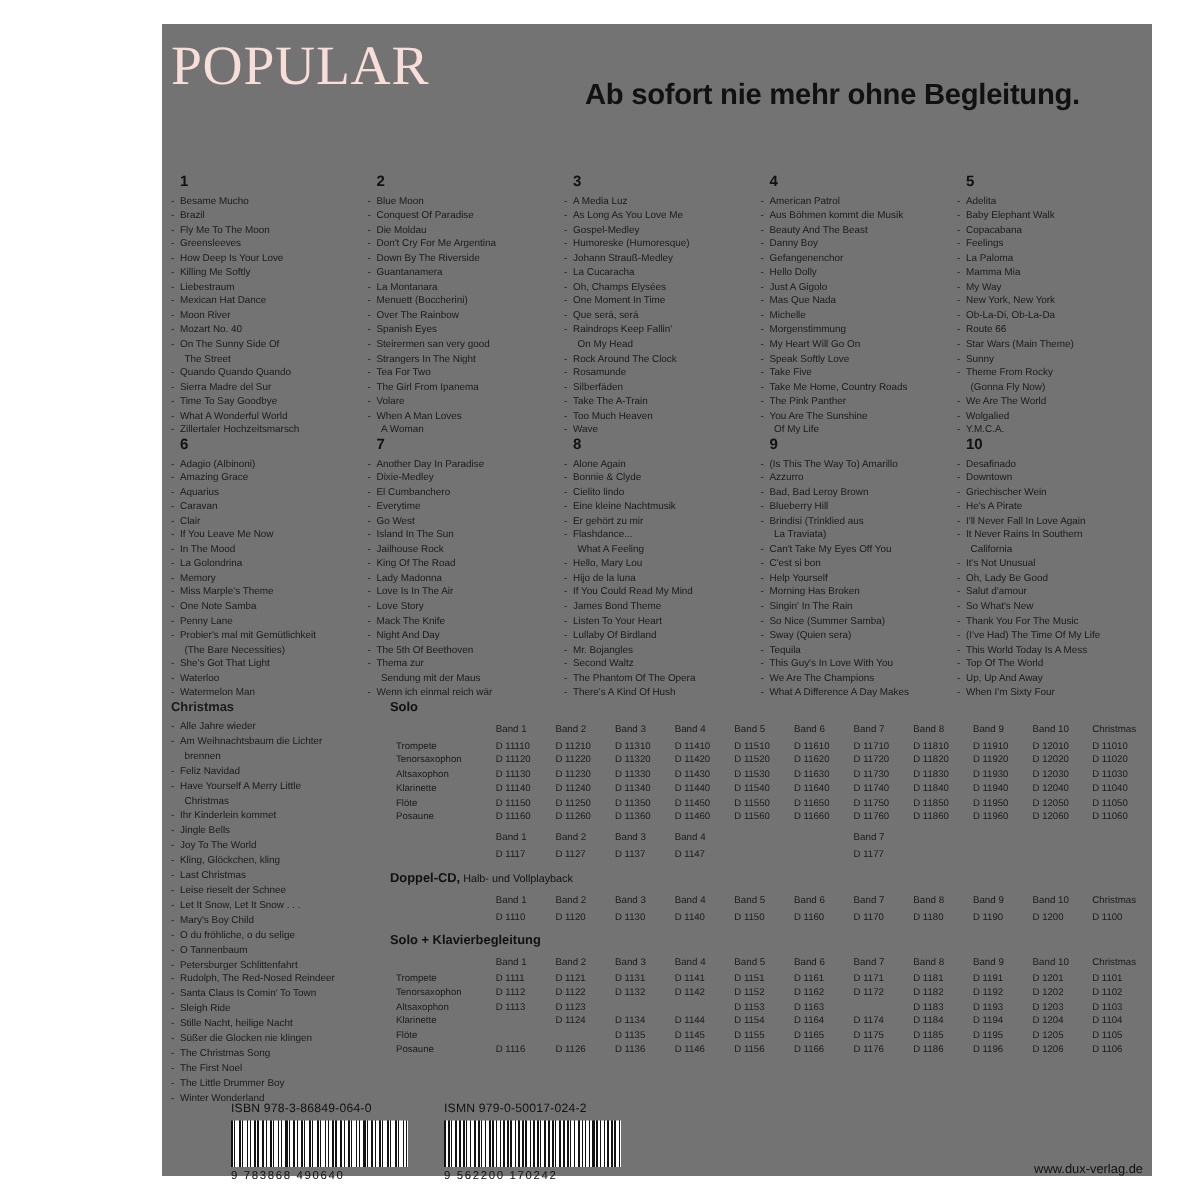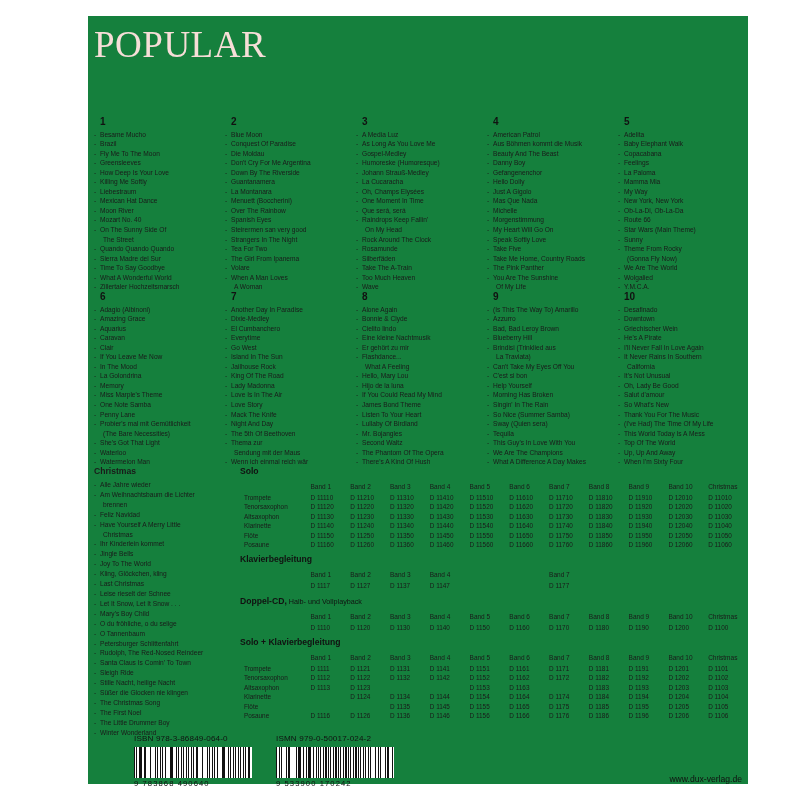--- a/index.html
+++ b/index.html
@@ -14,23 +14,23 @@
   }
   
   #page {
     position: absolute;
     left: 0; top: 0;
     width: 800px; height: 800px;
     background: #ffffff;
   }
   #sheet {
     position: absolute;
-    left: 88px; top: 16px;
+    left: 108px; top: 16px;
     width: 660px; height: 768px;
-    background: #15803d;
+    background: #737373;
   }
 
   
   #header {
     position: absolute;
     left: 0; top: 0;
     width: 660px; height: 86px;
   }
   .logo {
     position: absolute;
@@ -202,20 +202,21 @@
 </head>
 <body>
 
 <div id="page">
   <div id="sheet">
 
     <div id="header">
       <div class="logo">
         <span class="l1">POPULAR</span>
       </div>
+      <div class="tagline">Ab sofort nie mehr ohne Begleitung.</div>
     </div>
 
     <div class="colgrid" id="row1">
         <div class="songcol">
           <div class="num">1</div>
           <ul>
             <li class="dash">Besame Mucho</li>
             <li class="dash">Brazil</li>
             <li class="dash">Fly Me To The Moon</li>
             <li class="dash">Greensleeves</li>
@@ -585,21 +586,20 @@
                 <td>D 11760</td>
                 <td>D 11860</td>
                 <td>D 11960</td>
                 <td>D 12060</td>
                 <td>D 11060</td>
               </tr>
             </tbody>
           </table>
         </div>
         <div class="tblock">
-          <h3><span>Klavierbegleitung</span></h3>
           <table class="order">
             <colgroup>
               <col class="inst">
               <col class="band">
               <col class="band">
               <col class="band">
               <col class="band">
               <col class="band">
               <col class="band">
               <col class="band">
@@ -818,19 +818,19 @@
 
     <div id="footer">
       <div class="isbnblock" style="left:46px; top:18px;">
         <div class="code">ISBN 978-3-86849-064-0</div>
         <div class="barcode bc1"></div>
         <div class="bcdigits">9 783868 490640</div>
       </div>
       <div class="isbnblock" style="left:188px; top:18px;">
         <div class="code">ISMN 979-0-50017-024-2</div>
         <div class="barcode bc2"></div>
-        <div class="bcdigits">9 533900 170242</div>
+        <div class="bcdigits">9 562200 170242</div>
       </div>
       <div id="website">www.dux-verlag.de</div>
     </div>
 
   </div>
 </div>
 
 </body></html>

